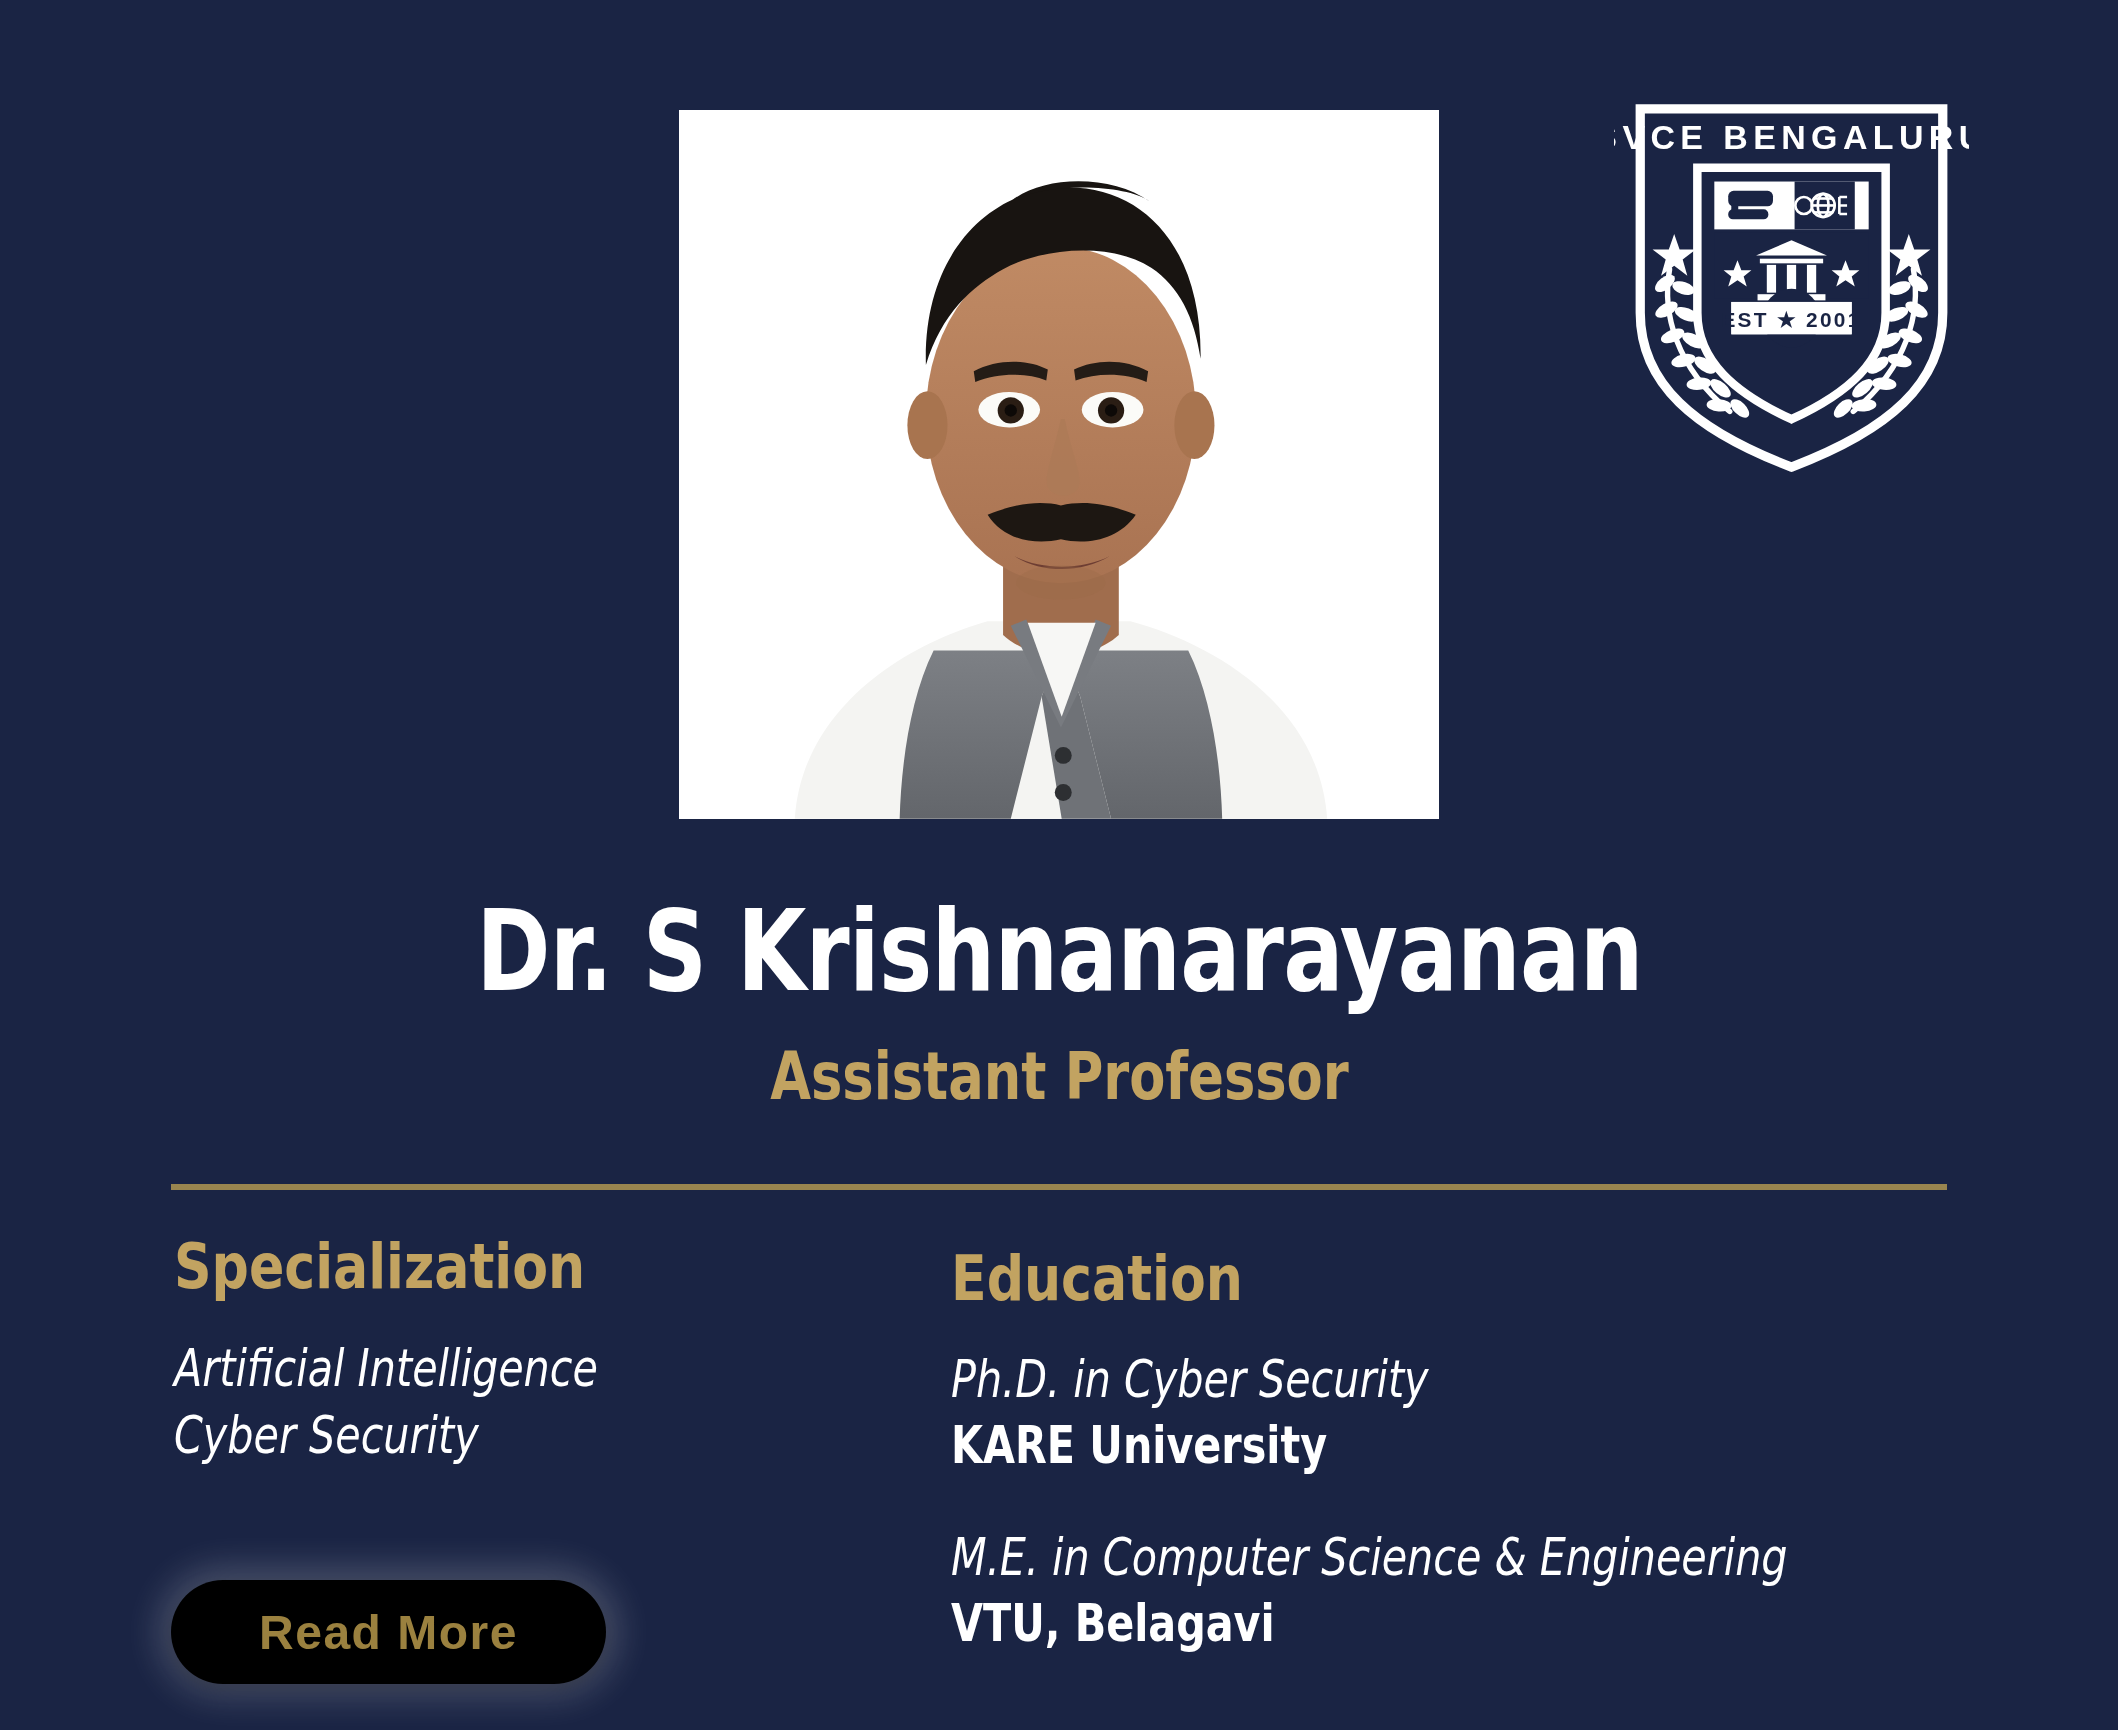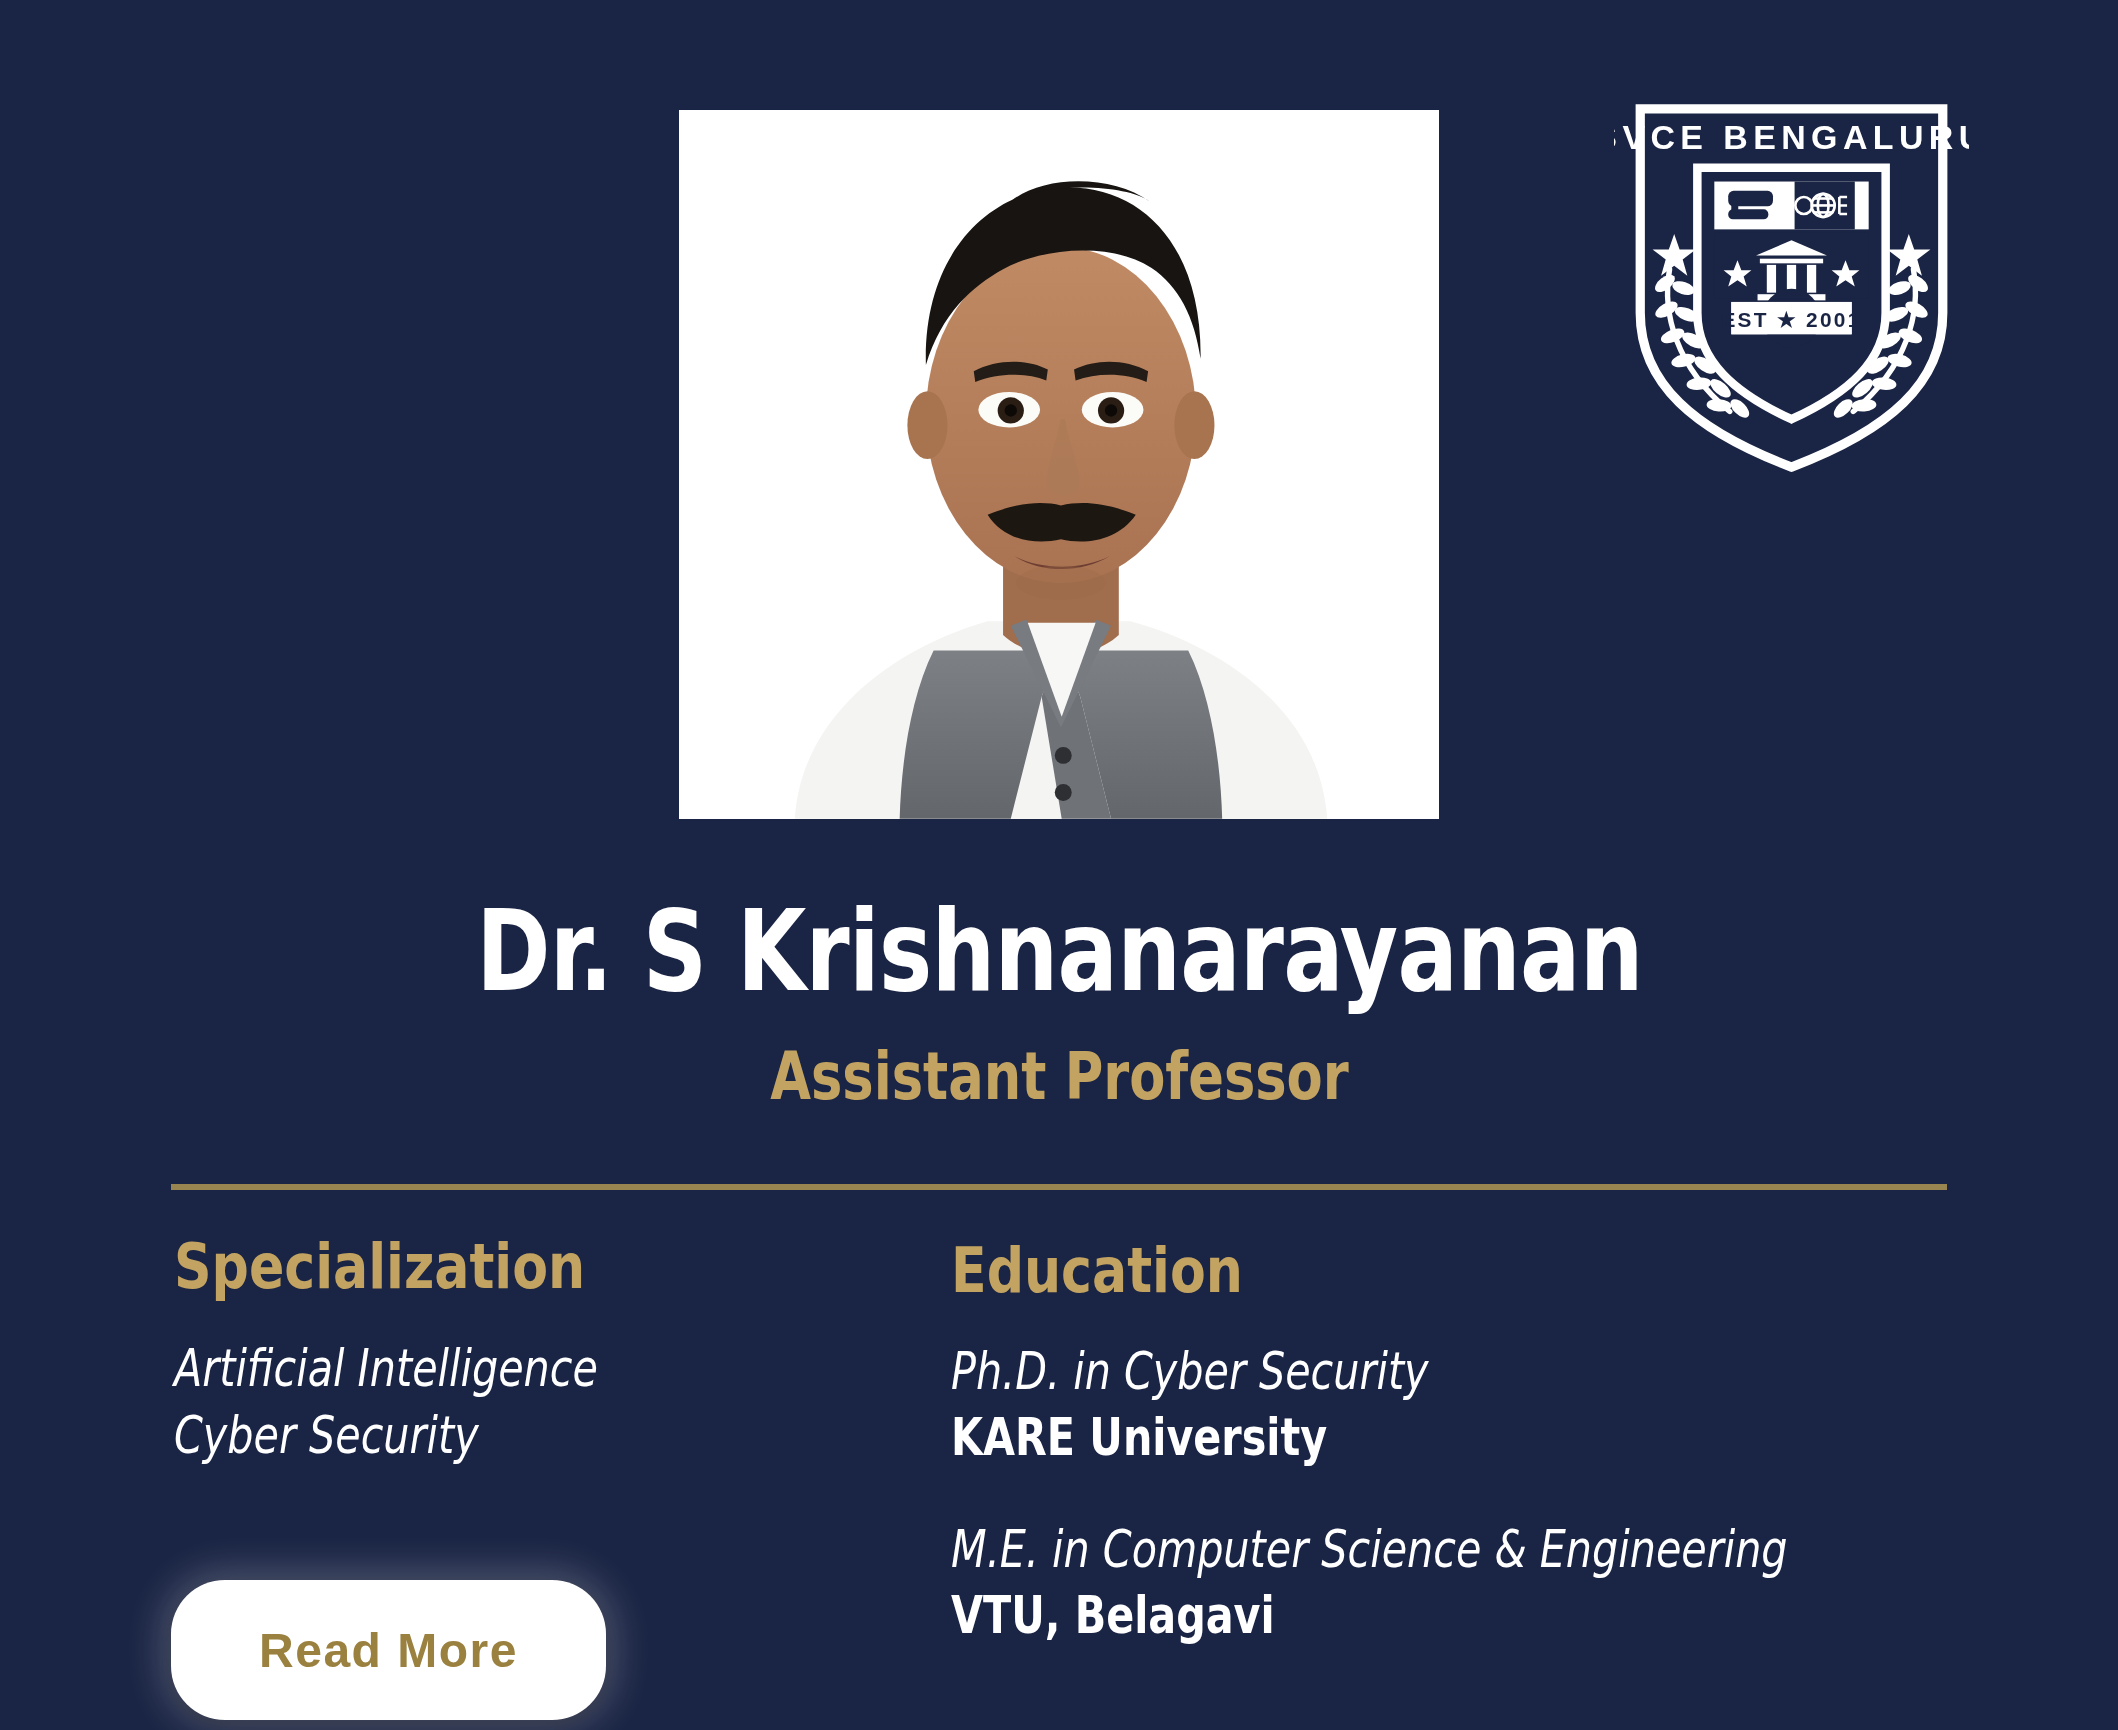--- a/index.html
+++ b/index.html
@@ -99,21 +99,21 @@
   }
   .col-spec {
     position: absolute;
     left: 174px;
     top: 0;
     width: 726px;
   }
   .col-edu {
     position: absolute;
     left: 951px;
-    top: 4px;
+    top: 12px;
     width: 1081px;
   }
 
   .col-head {
     color: #c2a361;
     font-family: "DejaVu Sans Condensed", "Liberation Sans Narrow", "Liberation Sans", sans-serif;
     font-weight: 700;
     font-size: 63px;
     line-height: 1.0;
     transform: scaleX(0.92);
@@ -157,23 +157,23 @@
     transform-origin: left top;
     white-space: nowrap;
   }
 
   
   .readmore {
     position: absolute;
     left: 171px;
     top: 1580px;
     width: 435px;
-    height: 140px;
+    height: 104px;
     border-radius: 54px;
-    background: #ffffff;
+    background: #000000;
     border: none;
     outline: none;
     color: #9b813f;
     font-family: "Liberation Sans", sans-serif;
     font-weight: 700;
     font-size: 48px;
     letter-spacing: 1.5px;
     display: flex;
     align-items: center;
     justify-content: center;

